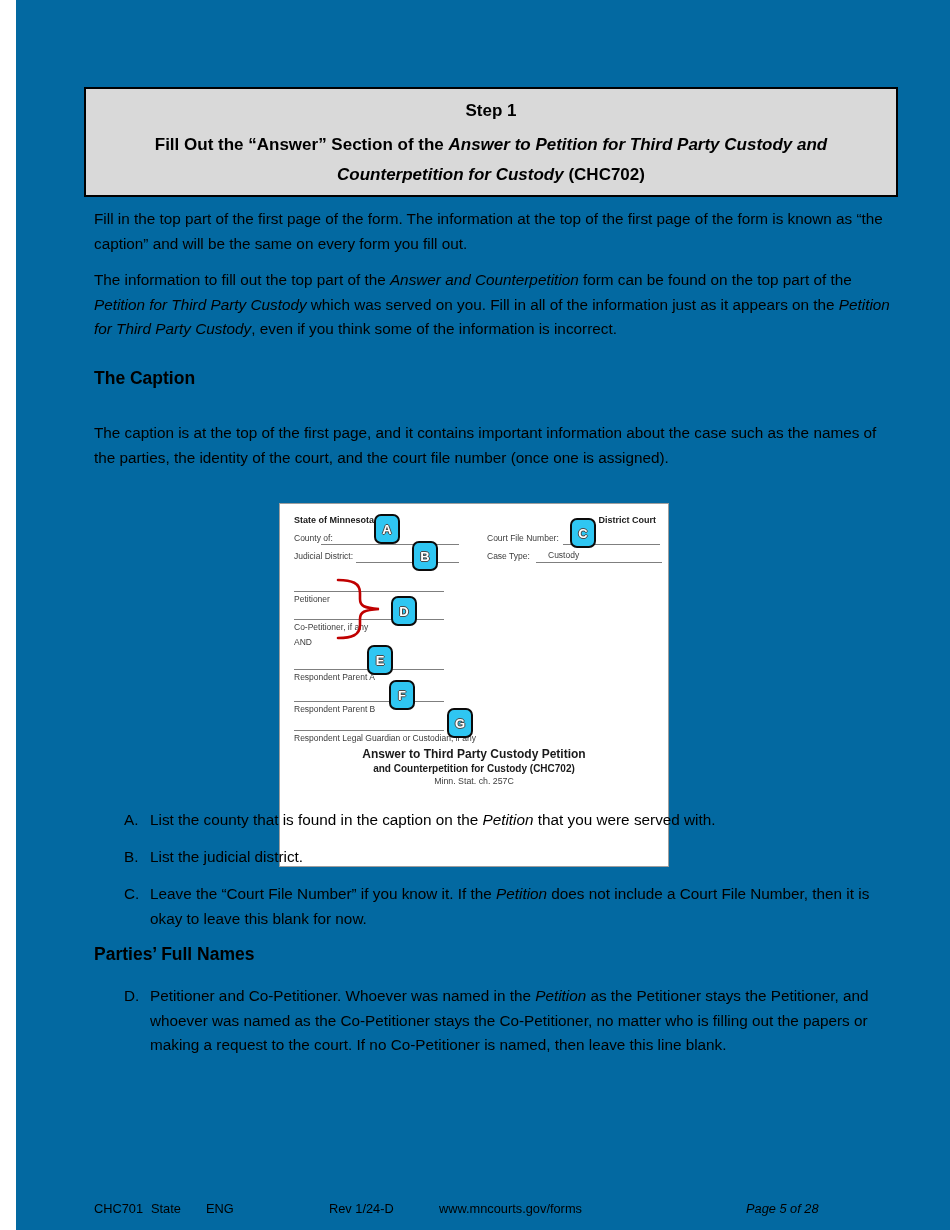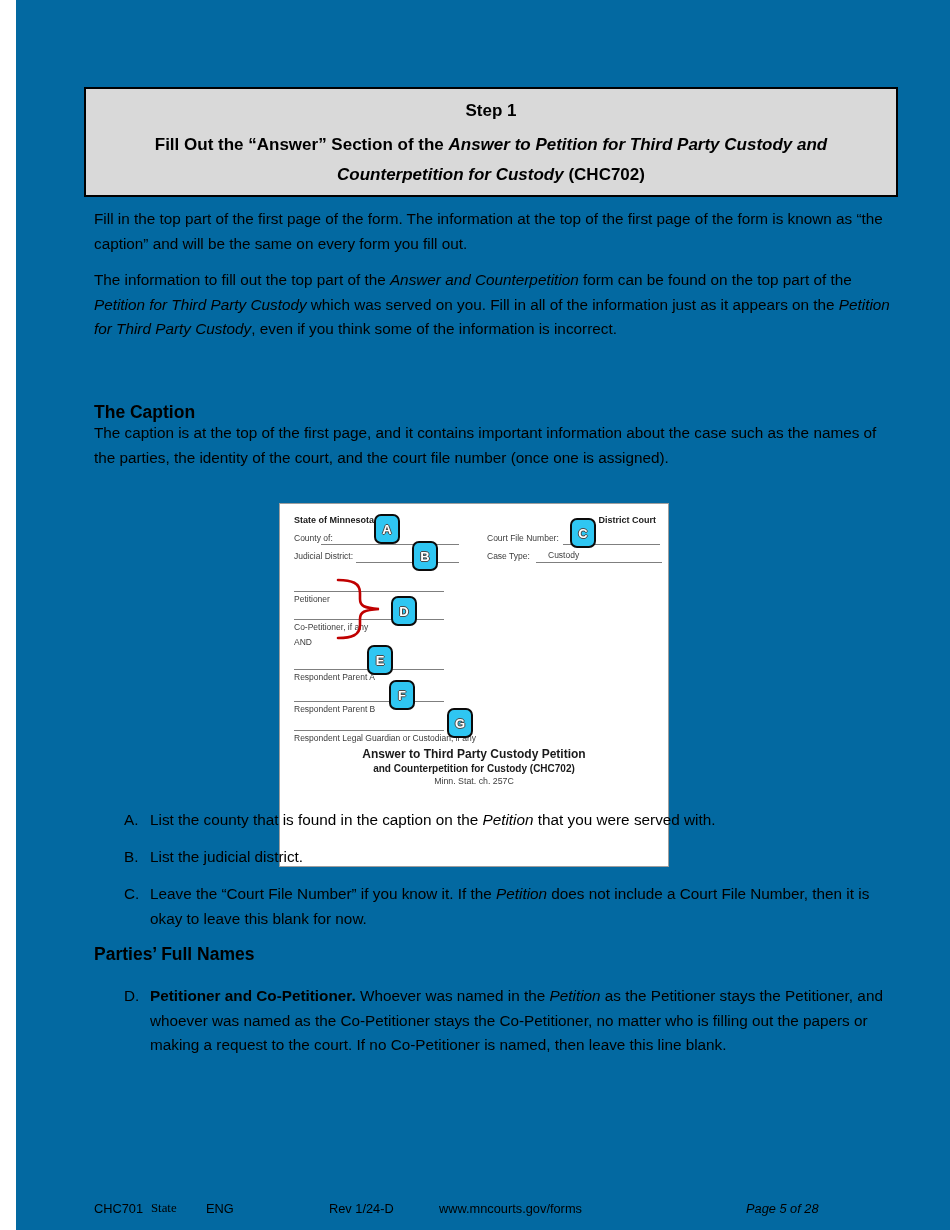--- a/index.html
+++ b/index.html
@@ -1,19 +1,19 @@
 <!DOCTYPE html>
 <html><head>
 <meta charset="utf-8">
 <style>
   html,body{margin:0;padding:0;background:#fff;}
   .page{position:relative;width:950px;height:1230px;background:#0369a1;
         font-family:"Liberation Sans",sans-serif;color:#000;overflow:hidden;margin-left:16px;}
   .it{font-style:italic;}
-  .bd{font-weight:bold;}
+  .bd{font-weight:normal;}
 
   
   .step-box{position:absolute;top:87px;left:68px;width:814px;height:110px;
             box-sizing:border-box;border:2px solid #000;background:#d9d9d9;
             text-align:center;font-weight:bold;padding:8px 20px 0;}
   .step-num{font-size:17px;line-height:27px;margin-bottom:6px;}
   .step-title{font-size:17px;line-height:30px;}
 
   
   .para{position:absolute;left:78px;width:798px;font-size:15.3px;line-height:24.6px;}
@@ -37,37 +37,37 @@
   .fcap{position:absolute;left:0;width:100%;text-align:center;white-space:nowrap;}
   .fcap1{top:243px;font-weight:bold;font-size:12px;color:#1a1a1a;}
   .fcap2{top:259px;font-weight:bold;font-size:10px;color:#1a1a1a;}
   .fcap3{top:272px;font-size:8.8px;color:#3c3c3c;}
   .brace{position:absolute;left:56px;top:73px;}
 
   
   .footer-line1{position:absolute;left:78px;top:1184px;font-size:12.8px;font-style:italic;}
   .footer-line2{position:absolute;left:78px;top:1201px;width:798px;height:18px;font-size:12.8px;}
   .footer-line2 span{position:absolute;top:0;white-space:nowrap;}
-  .f-chc{left:0;} .f-state{left:57px;font-family:Liberation Serif, serif;} .f-eng{left:112px;}
+  .f-chc{left:0;} .f-state{left:57px;} .f-eng{left:112px;}
   .f-rev{left:235px;} .f-url{left:345px;} .f-page{left:652px;font-style:italic;}
 </style>
 </head>
 <body>
 
 <div class="page">
 
   <div class="step-box">
     <div class="step-num">Step 1</div>
     <div class="step-title"><span>Fill Out the “Answer” Section of the </span><span class="it">Answer to Petition for Third Party Custody and Counterpetition for Custody</span><span> (CHC702)</span></div>
   </div>
 
   <div class="para" style="top:207px"><span>Fill in the top part of the first page of the form.  The information at the top of the first page of the form is known as “the caption” and will be the same on every form you fill out.</span></div>
   <div class="para" style="top:268px"><span>The information to fill out the top part of the </span><span class="it">Answer and Counterpetition</span><span> form can be found on the top part of the </span><span class="it">Petition for Third Party Custody</span><span> which was served on you.  Fill in all of the information just as it appears on the </span><span class="it">Petition for Third Party Custody</span><span>, even if you think some of the information is incorrect.</span></div>
 
-  <h2 class="sec-heading" style="top:402px">The Caption</h2>
+  <h2 class="sec-heading" style="top:368px">The Caption</h2>
   <div class="para" style="top:421px"><span>The caption is at the top of the first page, and it contains important information about the case such as the names of the parties, the identity of the court, and the court file number (once one is assigned).</span></div>
 
   <div class="figure">
     <span class="flabel fbold" style="left:14px;top:11px">State of Minnesota</span>
     <span class="flabel" style="left:14px;top:29px">County of:</span>
     <span class="flabel" style="left:14px;top:47px">Judicial District:</span>
     <span class="flabel fbold" style="right:12px;top:11px">District Court</span>
     <span class="flabel" style="left:207px;top:29px">Court File Number:</span>
     <span class="flabel" style="left:207px;top:47px">Case Type:</span>
     <span class="flabel" style="left:268px;top:46px">Custody</span>

